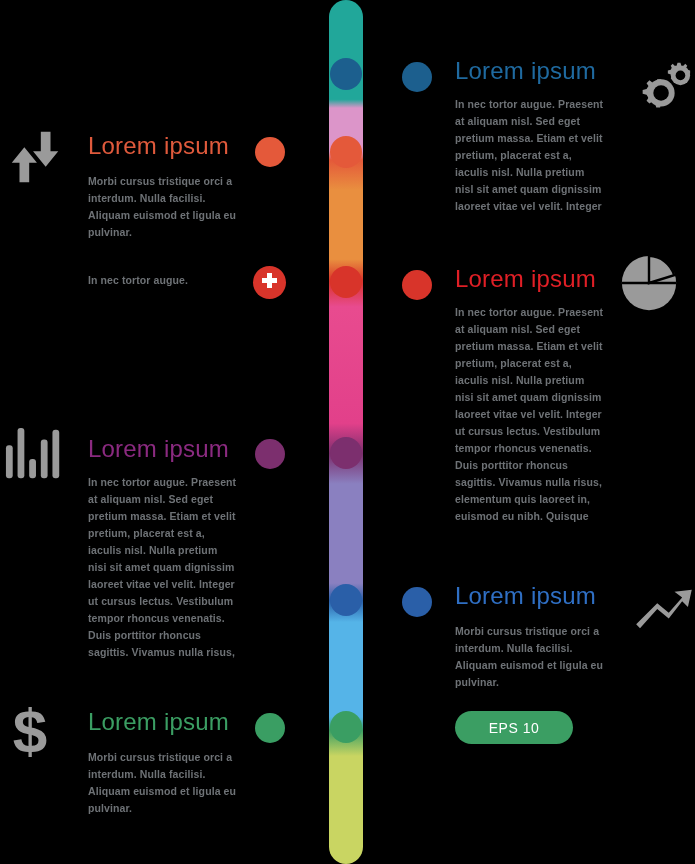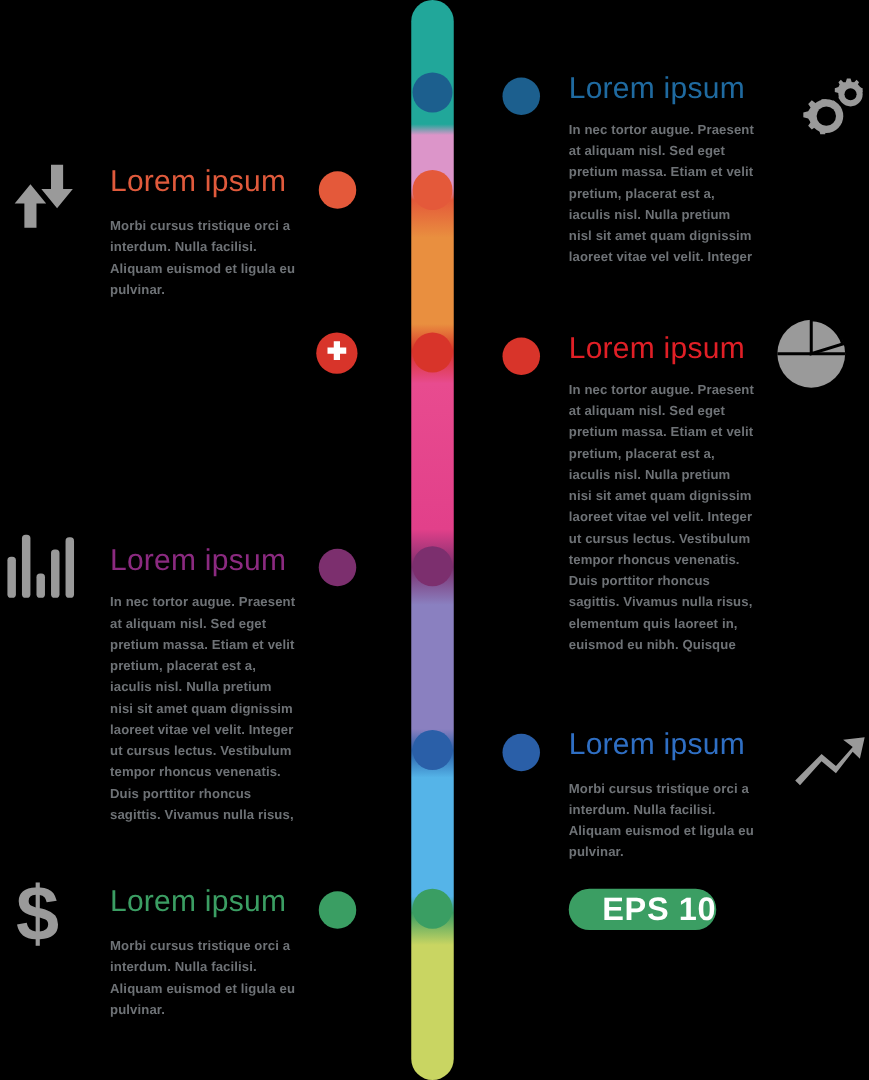--- a/index.html
+++ b/index.html
@@ -44,22 +44,22 @@
   .marker{position:absolute;width:30px;height:30px;border-radius:50%;}
 
   
   .icon{position:absolute;fill:#9a9a9a;}
 
   
   .eps-badge{
     position:absolute;left:455px;top:711px;
     width:118px;height:33px;border-radius:17px;
     background:#3b9e63;color:#fff;
-    font-size:26px;font-weight:700;letter-spacing:.5px;
-    display:flex;align-items:center;justify-content:flex-end;
+    font-size:14px;font-weight:400;letter-spacing:.5px;
+    display:flex;align-items:center;justify-content:center;
   }
 </style>
 </head>
 <body>
 
 <div class="canvas">
 
   <div class="timeline-bar"></div>
 
   <div class="dot" style="left:330px;top:58px;width:32px;height:32px;background:#1c5f8e;"></div>
@@ -90,20 +90,23 @@
     <p class="heading" style="color:#e05a3c;">Lorem ipsum</p>
     <p class="body-text" style="margin-top:14px;">Morbi cursus tristique orci a interdum. Nulla facilisi. Aliquam euismod et ligula eu pulvinar.</p>
   </div>
   <svg class="icon" viewBox="0 0 64 64" style="left:4px;top:126px;width:62px;height:62px;">
     <g fill="#9a9a9a">
       <path d="M38 6 h10 v20 h8 L43 42 L30 26 h8 z"></path>
       <path d="M26 58 h-10 v-20 h-8 L21 22 L34 38 h-8 z"></path>
     </g>
   </svg>
 
+  <div class="block left" style="left:88px;top:272px;width:160px;">
+    <p class="body-text">In nec tortor augue.</p>
+  </div>
   <div class="marker" style="left:253px;top:266px;width:33px;height:33px;background:#d8342a;">
     <svg viewBox="0 0 33 33" style="width:33px;height:33px;">
       <path d="M14 7 h5 v5 h5 v5 h-5 v5 h-5 v-5 h-5 v-5 h5 z" fill="#fff"></path>
     </svg>
   </div>
 
   <div class="marker" style="left:402px;top:270px;background:#d8342a;"></div>
   <div class="block right" style="left:455px;top:266px;width:150px;">
     <p class="heading" style="color:#e01f26;">Lorem ipsum</p>
     <p class="body-text" style="margin-top:12px;">In nec tortor augue. Praesent at aliquam nisl. Sed eget pretium massa. Etiam et velit pretium, placerat est a, iaculis nisl. Nulla pretium nisi sit amet quam dignissim laoreet vitae vel velit. Integer ut cursus lectus. Vestibulum tempor rhoncus venenatis. Duis porttitor rhoncus sagittis. Vivamus nulla risus, elementum quis laoreet in, euismod eu nibh. Quisque</p>

